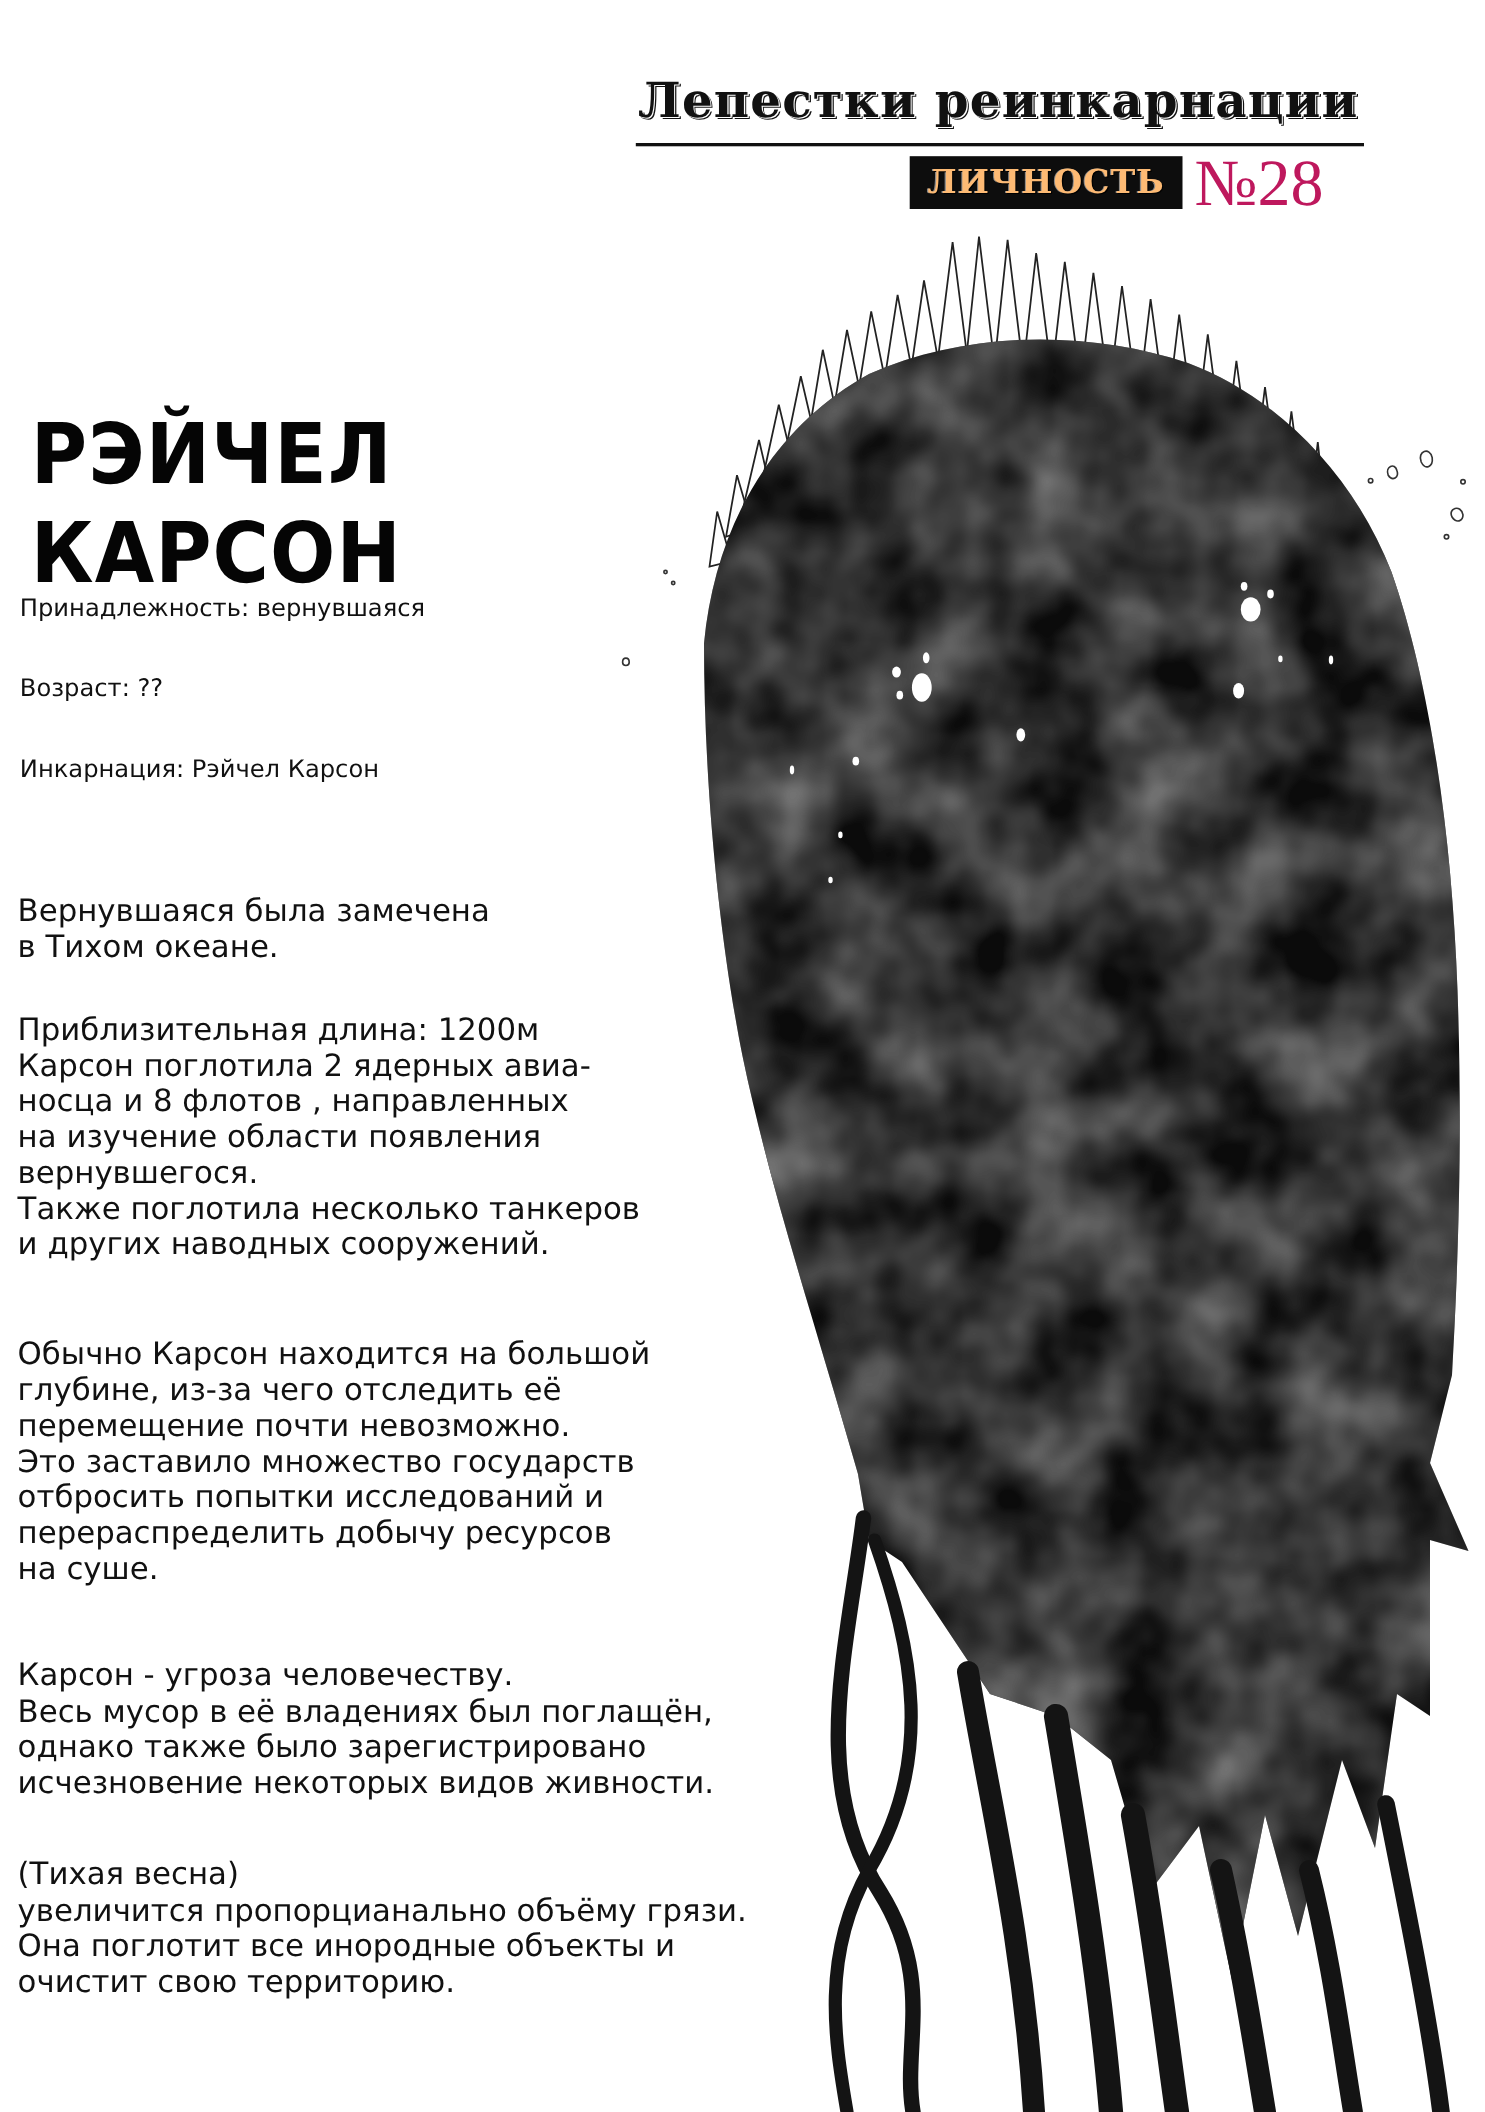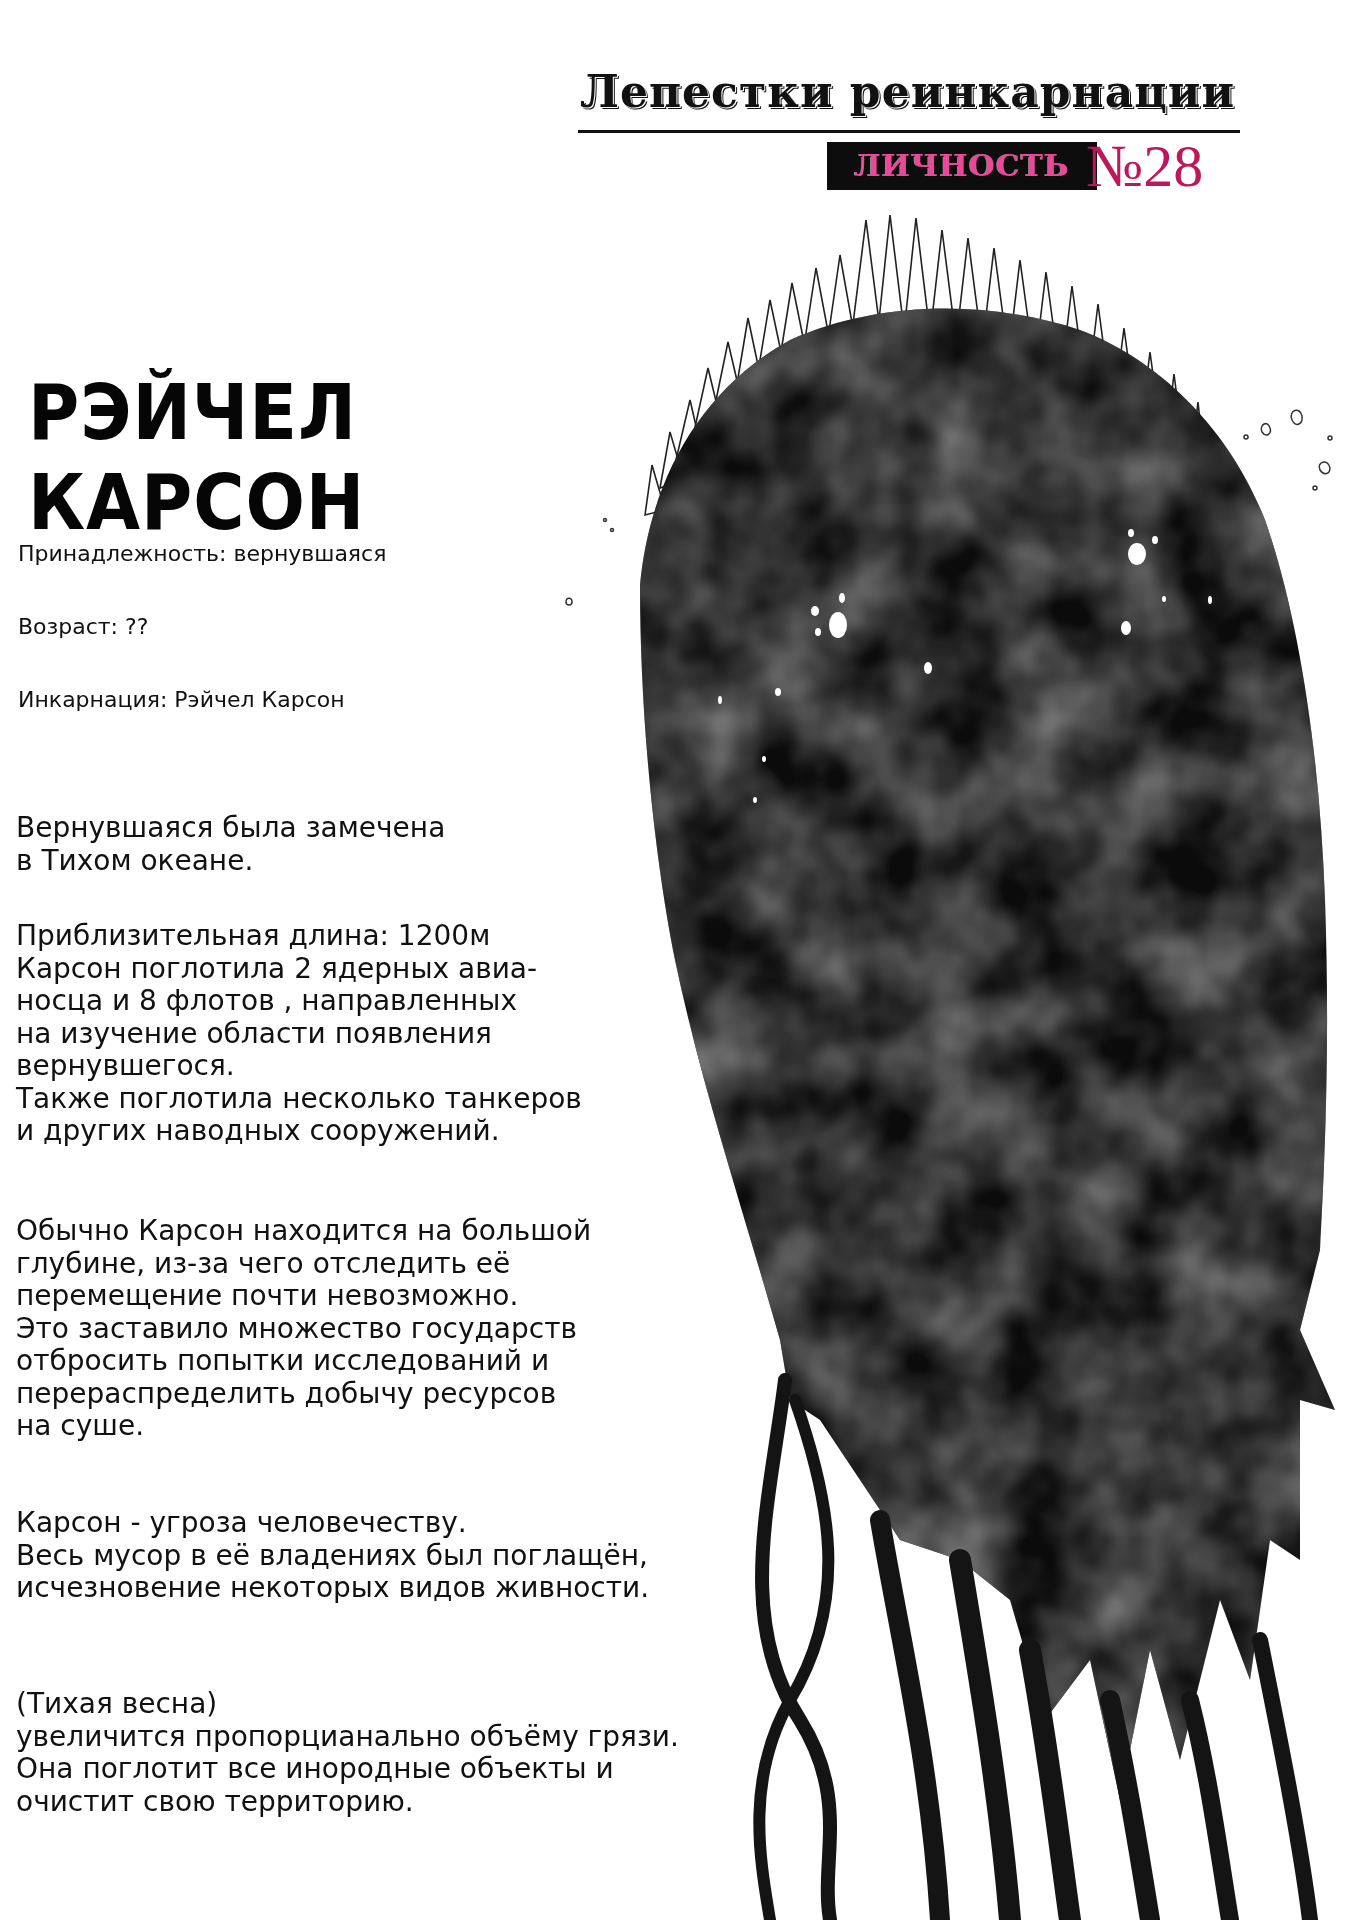--- a/index.html
+++ b/index.html
@@ -8,22 +8,22 @@
   .art { position: absolute; left: 0; top: 0; width: 1350px; height: 1920px; }
 
   .series-title {
     position: absolute; left: 575px; top: 66px; width: 665px; height: 60px;
     text-align: center; font-family: "DejaVu Serif", serif; font-weight: bold;
     font-size: 44px; letter-spacing: 1px; color: #111;
     text-shadow: 1px 1px 0 #fff, 2px 2px 0 #111;
   }
   .series-rule { position: absolute; left: 578px; top: 130px; width: 662px; height: 3px; background: #111; }
   .badge {
-    position: absolute; left: 827px; top: 142px; width: 270px; height: 48px;
-    background: #0d0d0d; color: #ec4899; text-align: center; line-height: 48px;
+    position: absolute; left: 827px; top: 142px; width: 248px; height: 48px;
+    background: #0d0d0d; color: #fdba74; text-align: center; line-height: 48px;
     font-family: "DejaVu Serif", serif; font-weight: bold; font-size: 30px; letter-spacing: 1px;
     text-shadow: 1px 1px 0 #000, -1px 0 0 #888;
   }
   .issue {
     position: absolute; left: 1086px; top: 138px; height: 56px; line-height: 56px;
     font-family: "Liberation Serif", serif; font-size: 60px; color: #be185d;
   }
 
   .name-title {
     position: absolute; left: 28px; top: 368px; width: 580px;
@@ -167,20 +167,21 @@
   <span>перемещение почти невозможно.</span>
   <span>Это заставило множество государств</span>
   <span>отбросить попытки исследований и</span>
   <span>перераспределить добычу ресурсов</span>
   <span>на суше.</span>
 </div>
 
 <div class="para" style="top:1507px;">
   <span>Карсон - угроза человечеству.</span>
   <span>Весь мусор в её владениях был поглащён,</span>
+  <span>однако также было зарегистрировано</span>
   <span>исчезновение некоторых видов живности.</span>
 </div>
 
 <div class="para" style="top:1688px;">
   <span>(Тихая весна)</span>
   <span>увеличится пропорцианально объёму грязи.</span>
   <span>Она поглотит все инородные объекты и</span>
   <span>очистит свою территорию.</span>
 </div>
 

